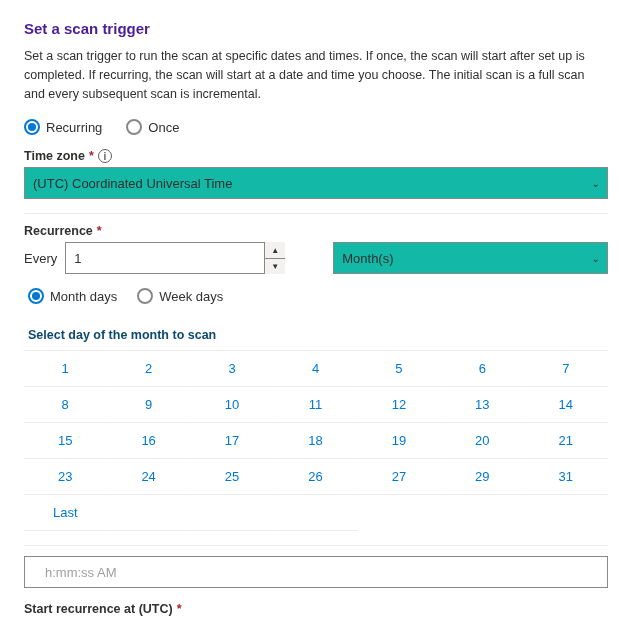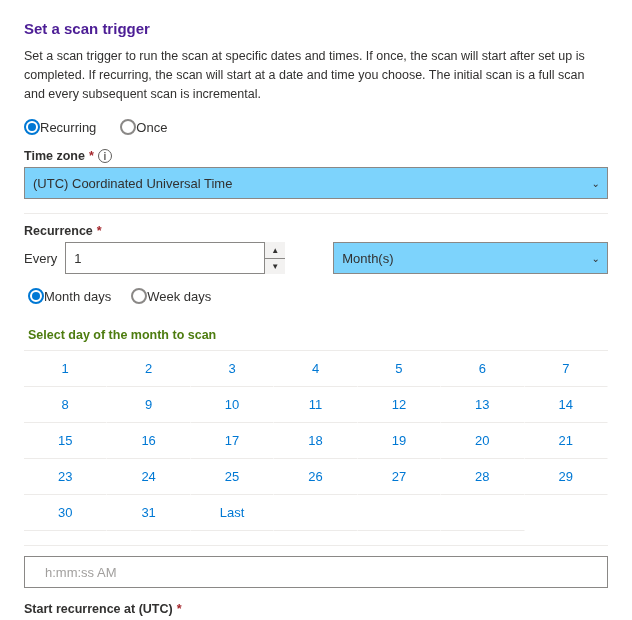--- a/index.html
+++ b/index.html
@@ -27,20 +27,21 @@
     
     .radio-group {
       display: flex;
       align-items: center;
       gap: 24px;
       margin-bottom: 14px;
     }
     .radio-option {
       display: flex;
       align-items: center;
+      gap: 6px;
       cursor: pointer;
     }
     .radio-circle {
       width: 16px;
       height: 16px;
       border-radius: 50%;
       border: 2px solid #0078d4;
       display: flex;
       align-items: center;
       justify-content: center;
@@ -97,21 +98,21 @@
       position: relative;
       width: 100%;
     }
     .select-box {
       width: 100%;
       height: 32px;
       border: 1px solid #8a8886;
       padding: 0 32px 0 8px;
       font-size: 13px;
       color: #323130;
-      background: #7dd3fc;
+      background: #14b8a6;
       appearance: none;
       cursor: pointer;
       outline: none;
     }
     .chevron-icon {
       position: absolute;
       right: 8px;
       top: 50%;
       transform: translateY(-50%);
       pointer-events: none;
@@ -175,21 +176,21 @@
       margin-bottom: 10px;
       margin-left: 4px;
     }
     
     .calendar-section {
       margin-bottom: 14px;
     }
     .calendar-label {
       font-size: 12.5px;
       font-weight: 600;
-      color: #4d7c0f;
+      color: #0c4a6e;
       margin-bottom: 8px;
       margin-left: 4px;
       margin-top: 24px;
     }
     .calendar-grid {
       display: grid;
       grid-template-columns: repeat(7, 1fr);
       gap: 0;
       border-top: 1px solid #edebe9;
     }
@@ -314,23 +315,21 @@
       <div class="cal-cell">17</div>
       <div class="cal-cell">18</div>
       <div class="cal-cell">19</div>
       <div class="cal-cell">20</div>
       <div class="cal-cell">21</div>
       <div class="cal-cell">23</div>
       <div class="cal-cell">24</div>
       <div class="cal-cell">25</div>
       <div class="cal-cell">26</div>
       <div class="cal-cell">27</div>
-      <div class="cal-cell">28</div>
       <div class="cal-cell">29</div>
-      <div class="cal-cell">30</div>
       <div class="cal-cell">31</div>
       <div class="cal-cell">Last</div>
       <div class="cal-cell"></div>
       <div class="cal-cell"></div>
       <div class="cal-cell"></div>
     </div>
 </div>
 
 <hr class="divider">
 

